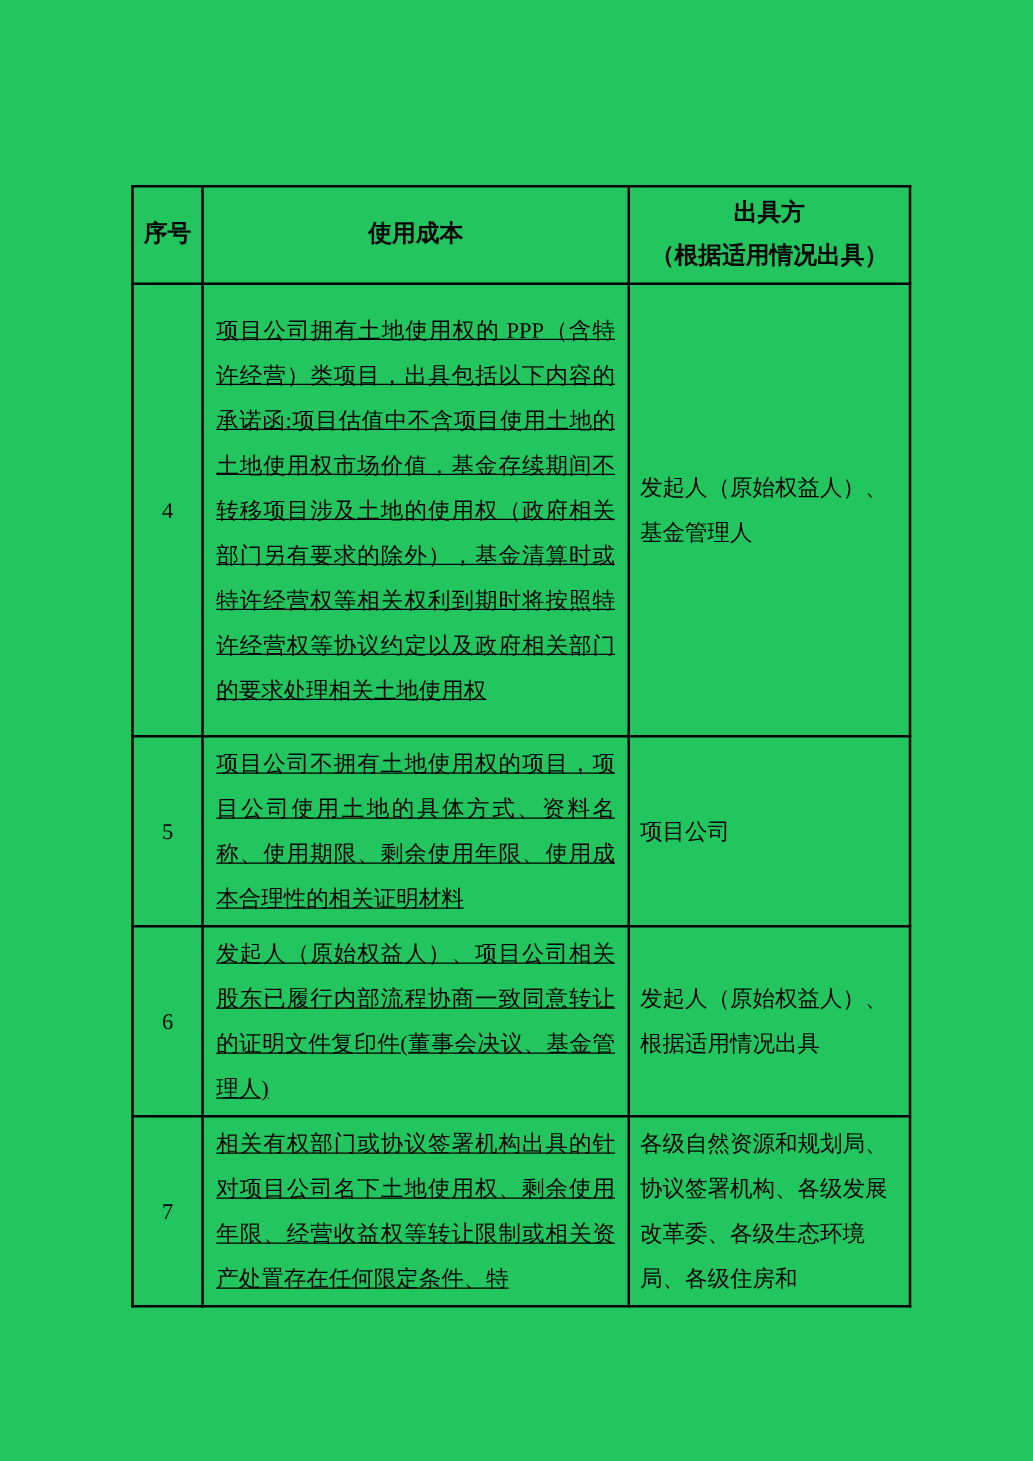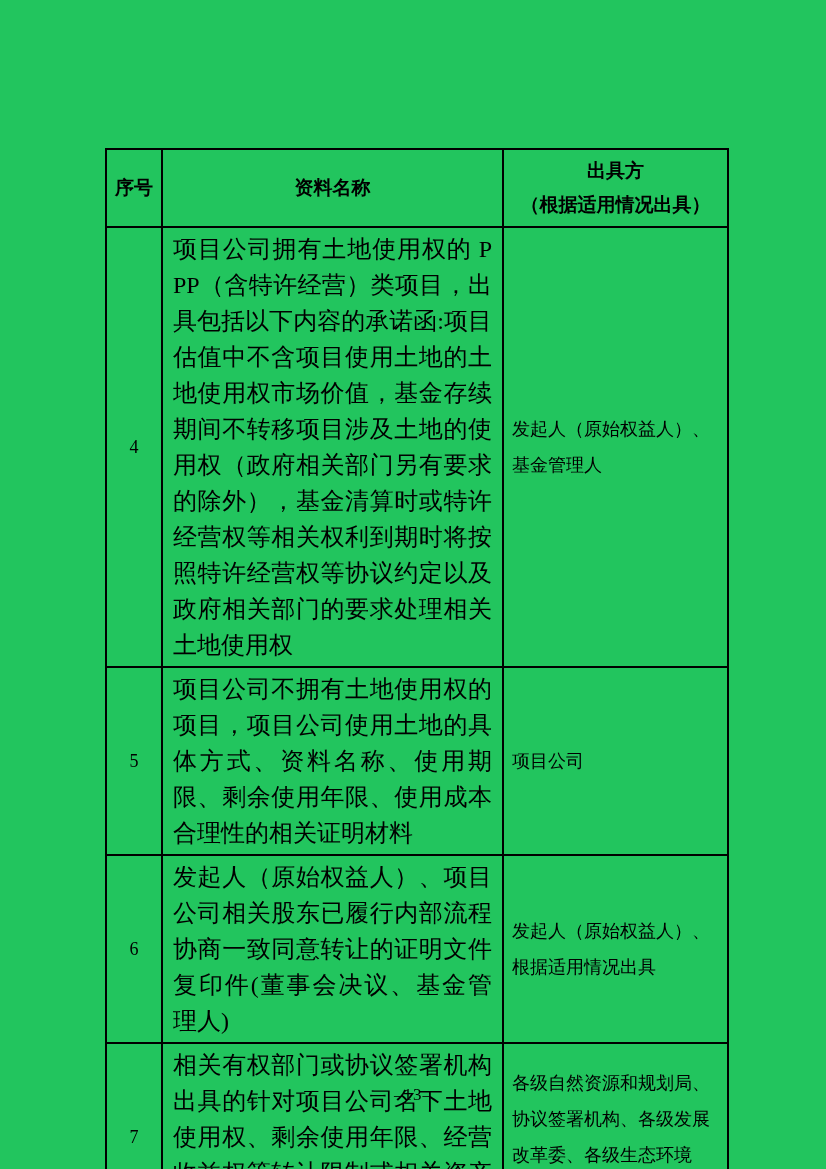--- a/index.html
+++ b/index.html
@@ -34,24 +34,25 @@
     font-size: 19px;
     text-align: center;
     padding: 4px 4px;
     line-height: 34px;
   }
   .cell-num {
     text-align: center;
     font-size: 18px;
   }
   .cell-name {
-    font-size: 24px;
+    font-size: 18px;
     line-height: 36px;
     padding: 3px 10px;
     text-align: justify;
+    text-decoration: underline;
   }
   .cell-issuer {
     font-size: 18px;
     line-height: 36px;
     padding: 3px 8px;
     text-align: left;
   }
   tr.r-header { height: 77px; }
   tr.r4 { height: 362px; }
   tr.r5 { height: 141px; }
@@ -77,21 +78,21 @@
       <col style="width:56px">
       <col style="width:341px">
       <col style="width:225px">
     </colgroup>
     <tbody>
       <tr class="r-header">
         <th>
           <span>序号</span>
         </th>
         <th>
-          <span>资料名称</span>
+          <span>使用成本</span>
         </th>
         <th>
           <div>出具方</div>
           <div>（根据适用情况出具）</div>
         </th>
       </tr>
 
       <tr class="r4">
         <td class="cell-num">4</td>
         <td class="cell-name">项目公司拥有土地使用权的 PPP（含特许经营）类项目，出具包括以下内容的承诺函:项目估值中不含项目使用土地的土地使用权市场价值，基金存续期间不转移项目涉及土地的使用权（政府相关部门另有要求的除外），基金清算时或特许经营权等相关权利到期时将按照特许经营权等协议约定以及政府相关部门的要求处理相关土地使用权</td>
@@ -111,15 +112,14 @@
       </tr>
 
       <tr class="r7">
         <td class="cell-num">7</td>
         <td class="cell-name">相关有权部门或协议签署机构出具的针对项目公司名下土地使用权、剩余使用年限、经营收益权等转让限制或相关资产处置存在任何限定条件、特</td>
         <td class="cell-issuer">各级自然资源和规划局、协议签署机构、各级发展改革委、各级生态环境局、各级住房和</td>
       </tr>
     </tbody>
   </table>
 
-  <div class="footer-pagenum">–13–</div>
 
 </div>
 
 </body></html>

